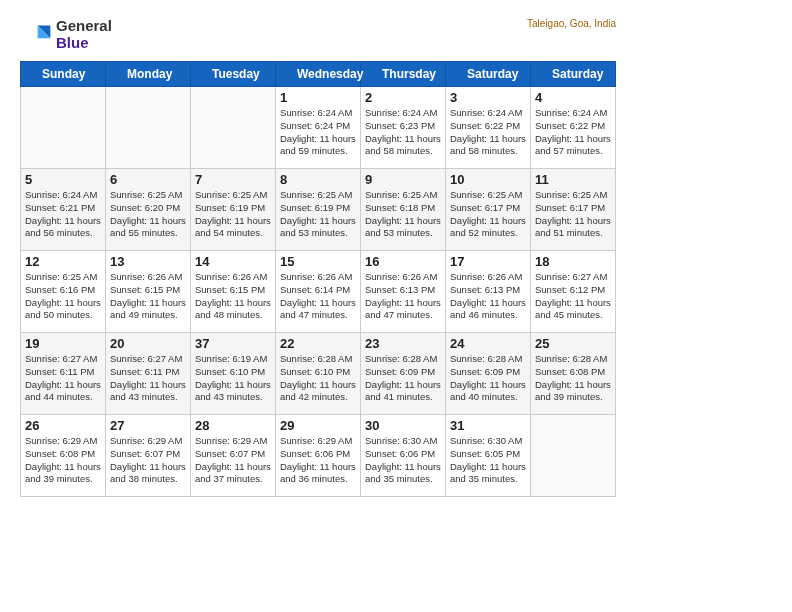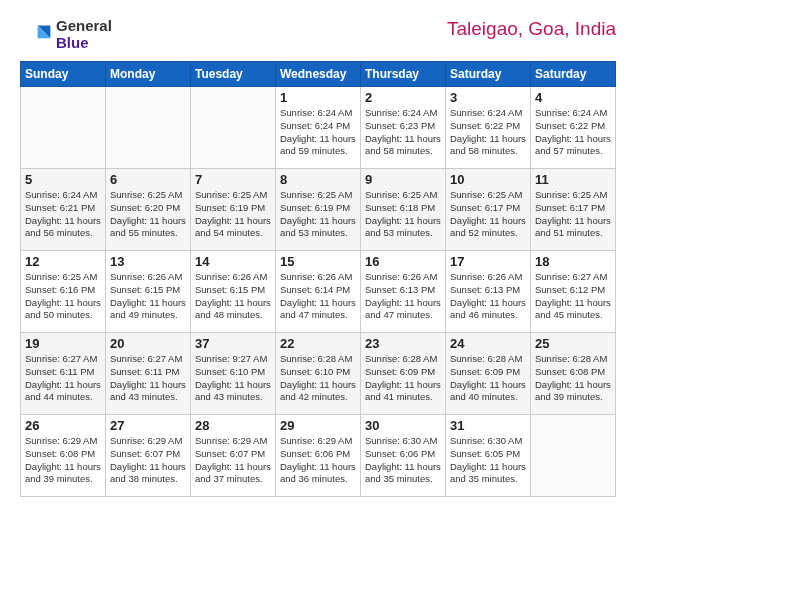--- a/index.html
+++ b/index.html
@@ -43,34 +43,34 @@
     .title-block {
       text-align: right;
     }
     .month-title {
       font-size: 32px;
       font-weight: normal;
       color: #222;
       line-height: 1.1;
     }
     .subtitle {
-      font-size: 19px;
-      color: #be185d;
+      font-size: 10px;
+      color: #a16207;
     }
     .calendar {
       width: 100%;
       border-collapse: collapse;
       table-layout: fixed;
     }
     .calendar thead th {
       background: #1565c0;
       color: #fff;
       font-size: 12px;
       font-weight: bold;
-      padding: 5px 4px;
+      padding: 5px 21px;
       text-align: left;
       border: 1px solid #1255a0;
     }
     .calendar tbody td {
       border: 1px solid #ccc;
       vertical-align: top;
       padding: 3px 4px;
       font-size: 10px;
       color: #333;
       height: 82px;
@@ -275,21 +275,21 @@
           </td>
           <td>
             <span class="day-number">20</span>
             <div class="day-info">Sunrise: 6:27 AM
 Sunset: 6:11 PM
 Daylight: 11 hours
 and 43 minutes.</div>
           </td>
           <td>
             <span class="day-number">37</span>
-            <div class="day-info">Sunrise: 9:27 AM
+            <div class="day-info">Sunrise: 6:19 AM
 Sunset: 6:10 PM
 Daylight: 11 hours
 and 43 minutes.</div>
           </td>
           <td>
             <span class="day-number">22</span>
             <div class="day-info">Sunrise: 6:28 AM
 Sunset: 6:10 PM
 Daylight: 11 hours
 and 42 minutes.</div>

